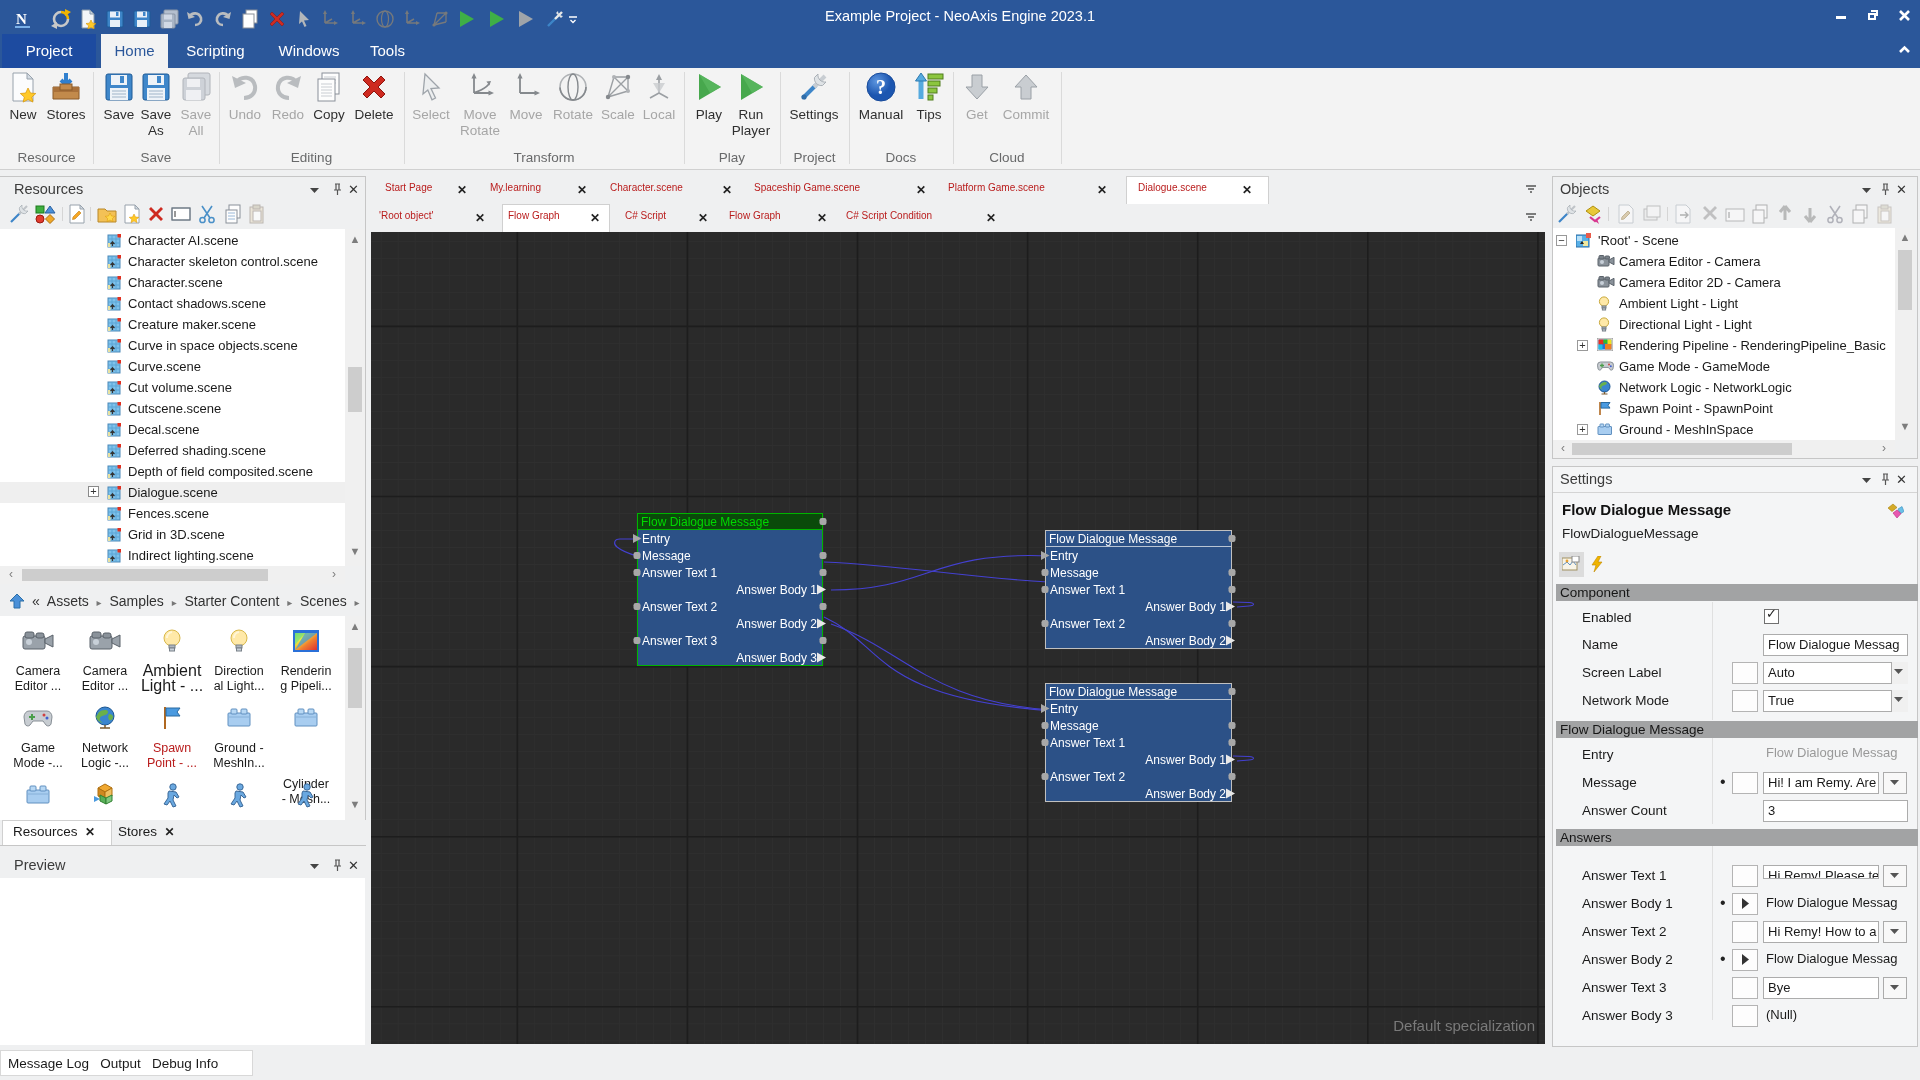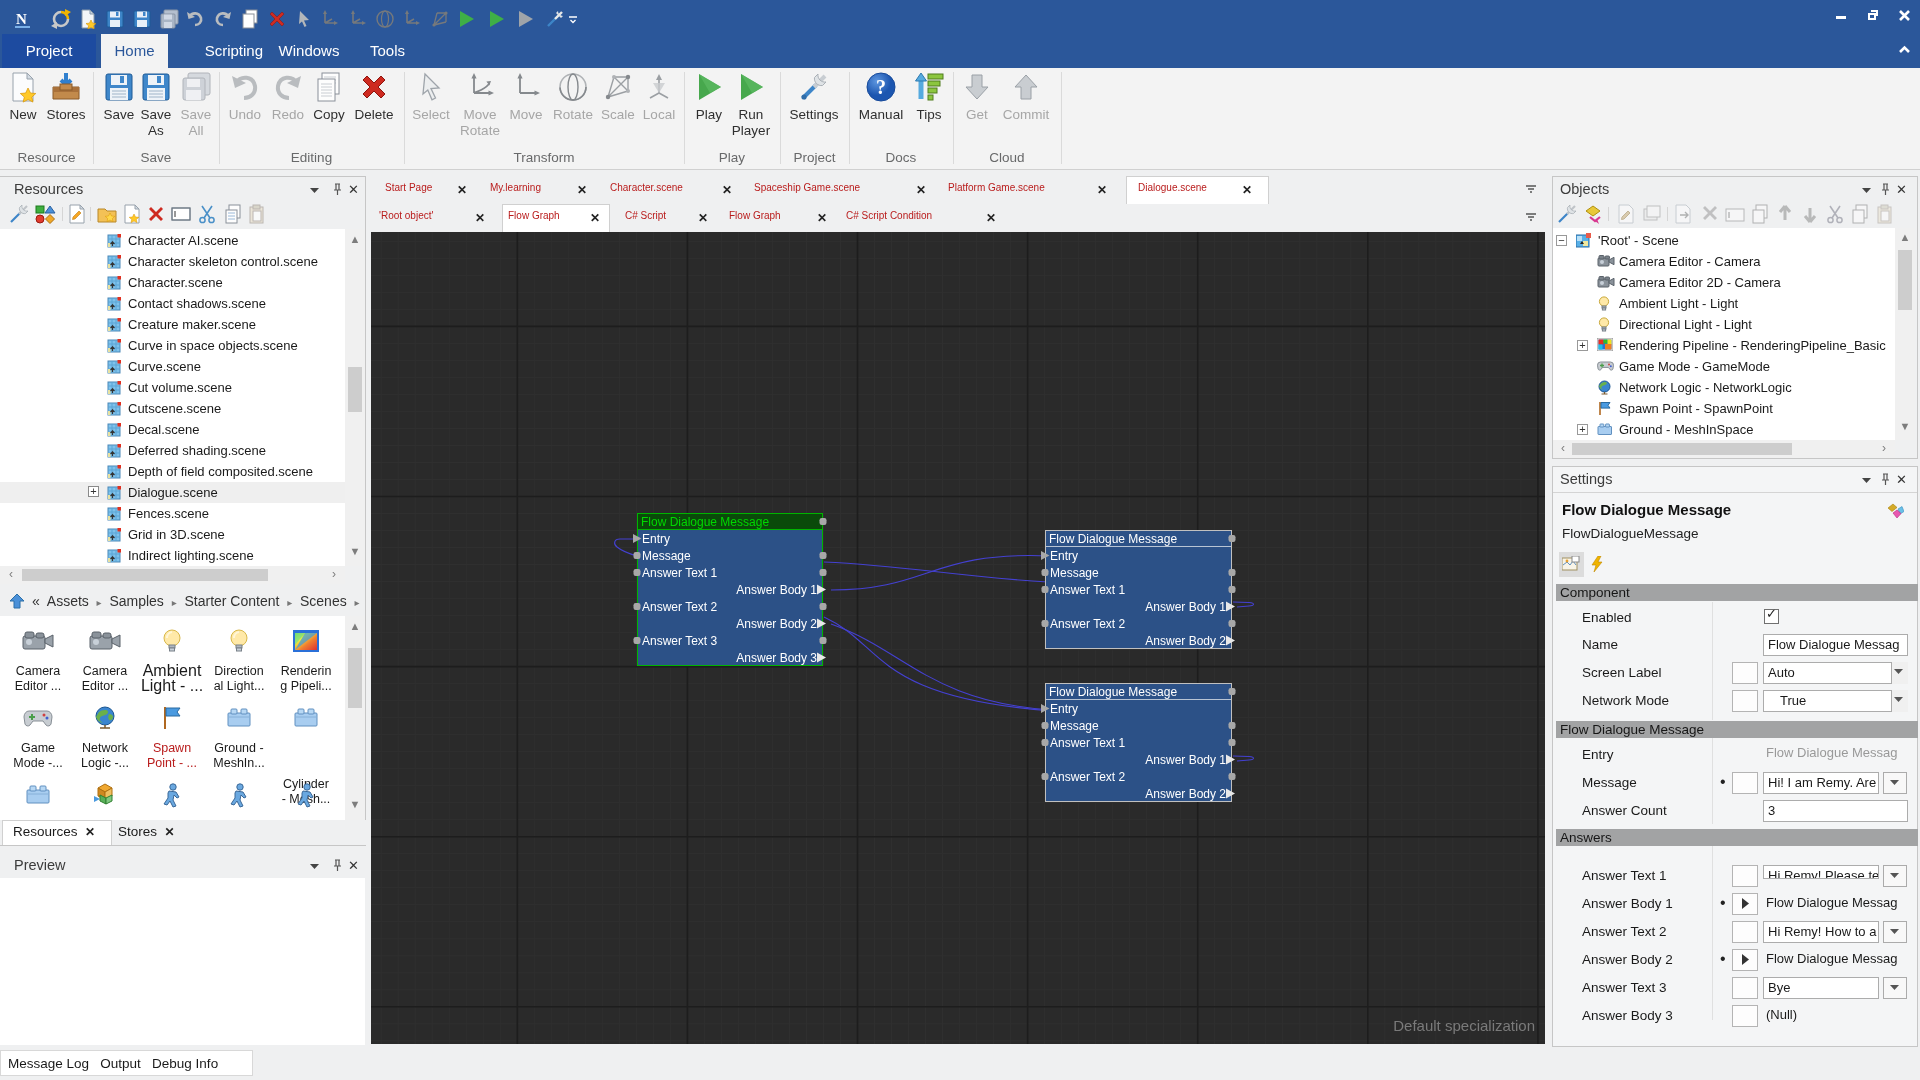--- a/index.html
+++ b/index.html
@@ -21,20 +21,21 @@
   .slabel { position:absolute; left:1582px; font-size:13.5px; color:#1a1a1a; height:20px; line-height:20px; }
   .sfield { position:absolute; background:#fff; border:1px solid #acacac; font-size:13px; color:#1a1a1a; white-space:nowrap; overflow:hidden; }
   .sbox { position:absolute; background:#fdfdfd; border:1px solid #b4b4b4; }
   svg { display:block; }
   .nrow { position:absolute; color:#fff; font-size:12px; height:17px; line-height:17px; white-space:nowrap; }
 </style>
 </head>
 <body>
 <div id="app">
 <div class="abs" style="left:0;top:0;width:1920px;height:34px;background:#2b579a;"></div>
+<div class="abs" style="left:0;top:8px;width:1920px;text-align:center;color:#fff;font-size:14.5px;">Example Project - NeoAxis Engine 2023.1</div>
 <div class="abs" style="left:1836px;top:16px;width:10px;height:3px;background:#fff;"></div>
 <div class="abs" style="left:1868px;top:13px;width:8px;height:7px;border:2px solid #fff;"></div>
 <div class="abs" style="left:1871px;top:10px;width:7px;height:6px;border:2px solid #fff;border-bottom:none;border-left:none;"></div>
 <div class="abs" style="left:1898px;top:9px;">
       <svg width="13" height="13">
         <path d="M2 2 L11 11 M11 2 L2 11" stroke="#fff" stroke-width="2.6"></path>
       </svg>
     </div>
 <div class="abs" style="left:13px;top:9px;width:18px;height:18px;">
       <svg width="20" height="20">
@@ -165,21 +166,21 @@
       </svg>
     </div>
 <div class="abs" style="left:566px;top:9px;width:18px;height:18px;">
       <svg width="14" height="20">
         <path d="M3 8 h8 M4.5 11 L7 13.5 9.5 11" stroke="#fff" stroke-width="1.3" fill="none"></path>
       </svg>
     </div>
 <div class="abs" style="left:0;top:34px;width:1920px;height:34px;background:#2b579a;"></div>
 <div class="abs" style="left:2px;top:34px;width:94px;height:34px;background:#1d4ba0;color:#fff;font-size:15px;text-align:center;line-height:34px;">Project</div>
 <div class="abs" style="left:101px;top:34px;width:67px;height:34px;background:#f3f3f3;color:#2b579a;font-size:15px;text-align:center;line-height:34px;">Home</div>
-<div class="rtab" style="left:168px;width:95px;text-align:right;">Scripting</div>
+<div class="rtab" style="left:168px;width:95px;">Scripting</div>
 <div class="rtab" style="left:263px;width:92px;">Windows</div>
 <div class="rtab" style="left:355px;width:65px;">Tools</div>
 <div class="abs" style="left:1898px;top:45px;">
       <svg width="13" height="9">
         <path d="M2 7 L6.5 2.5 11 7" stroke="#fff" stroke-width="2.6" fill="none"></path>
       </svg>
     </div>
 <div class="abs" style="left:0;top:68px;width:1920px;height:102px;background:#f3f3f3;border-bottom:1px solid #d0d0d0;"></div>
 <div class="rsep" style="left:93px;"></div>
 <div class="rsep" style="left:219px;"></div>
@@ -1221,21 +1222,21 @@
 <div class="sbox" style="left:1732px;top:662px;width:26px;height:22px;"></div>
 <div class="sfield" style="left:1763px;top:662px;width:145px;height:22px;line-height:20px;padding-left:4px;">Auto</div>
 <div class="abs" style="left:1891px;top:662px;width:17px;height:22px;background:#f0f0f0;border-left:1px solid #ababab;"></div>
 <div class="abs" style="left:1894px;top:669px;">
       <svg width="10" height="6">
         <path d="M0 0 h9 l-4.5 5z" fill="#555"></path>
       </svg>
     </div>
 <div class="slabel" style="top:691px;">Network Mode</div>
 <div class="sbox" style="left:1732px;top:690px;width:26px;height:22px;"></div>
-<div class="sfield" style="left:1763px;top:690px;width:145px;height:22px;line-height:20px;padding-left:16px;">True</div>
+<div class="sfield" style="left:1763px;top:690px;width:145px;height:22px;line-height:20px;padding-left:4px;">True</div>
 <div class="abs" style="left:1891px;top:690px;width:17px;height:22px;background:#f0f0f0;border-left:1px solid #ababab;"></div>
 <div class="abs" style="left:1894px;top:697px;">
       <svg width="10" height="6">
         <path d="M0 0 h9 l-4.5 5z" fill="#555"></path>
       </svg>
     </div>
 <div class="sechead" style="top:721px;">Flow Dialogue Message</div>
 <div class="slabel" style="top:745px;">Entry</div>
 <div class="abs" style="left:1766px;top:745px;font-size:13px;color:#999;">Flow Dialogue Messag</div>
 <div class="slabel" style="top:773px;">Message</div>

